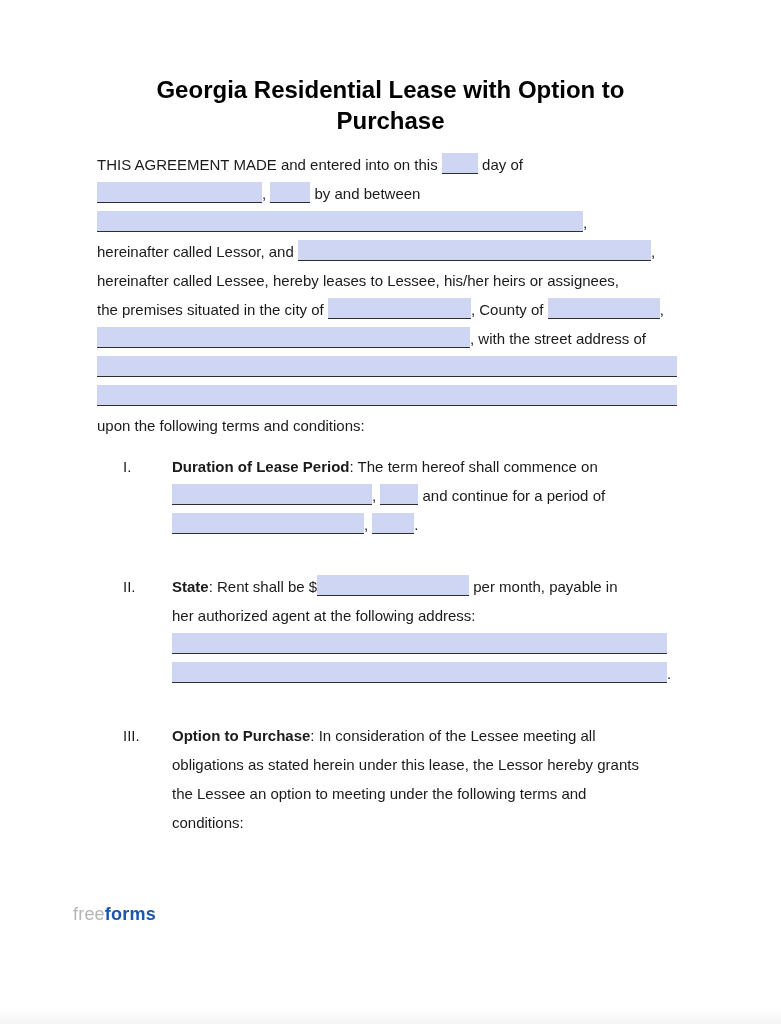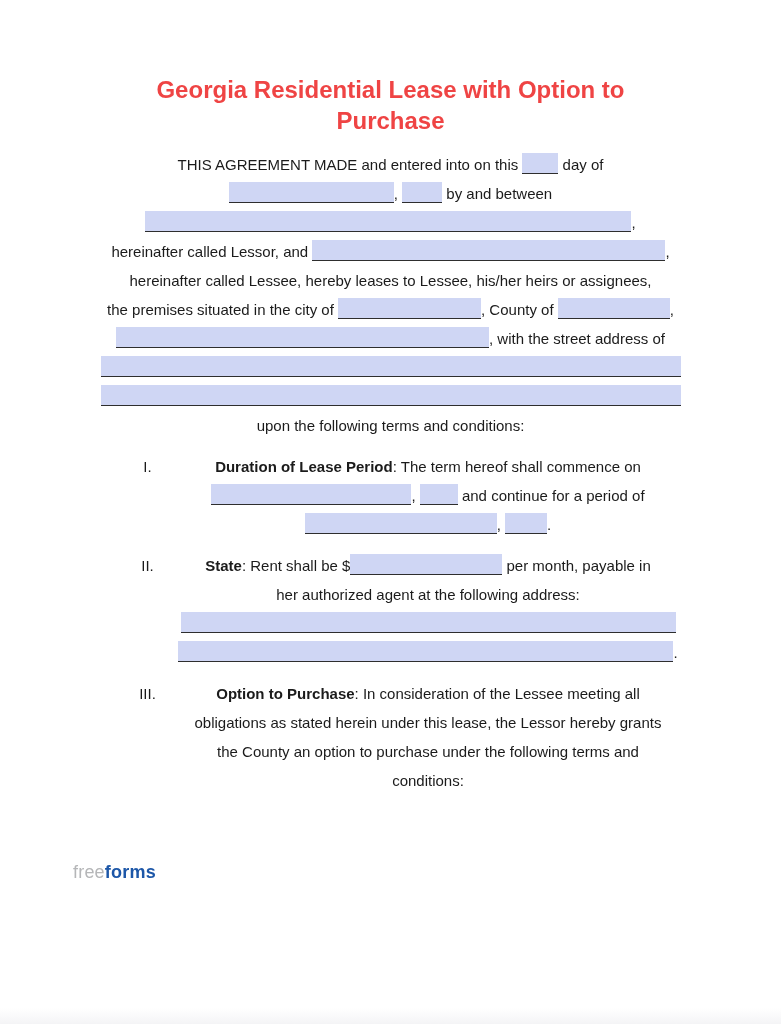--- a/index.html
+++ b/index.html
@@ -3,32 +3,32 @@
 <meta charset="utf-8">
 <style>
   * { margin:0; padding:0; box-sizing:border-box; }
   html,body { background:#ffffff; }
   .page {
     position:relative; width:781px; height:1024px; background:#ffffff;
     font-family:"Liberation Sans", sans-serif; color:#1b1b1b; overflow:hidden;
   }
   .doc-title {
     font-size:24px; line-height:31px; font-weight:bold; text-align:center;
-    max-width:560px; margin:74px auto 0; color:#ef4444;
+    max-width:560px; margin:74px auto 0; color:#000000;
   }
-  .content { margin:14px 97px 0 97px; font-size:15px;text-align:center; }
+  .content { margin:14px 97px 0 97px; font-size:15px; }
   .line { height:29px; line-height:29px; white-space:pre; }
   .seg { font-weight:normal; }
   .seg.bold { font-weight:bold; }
   .field {
     display:inline-block; height:21px; vertical-align:-4px;
     background:var(--field-fill,#cfd6f4);
     border-bottom:1.5px solid var(--underline,#2e2e2e);
   }
-  .section { display:flex; margin-top:12px; padding-left:26px; }
+  .section { display:flex; margin-top:33px; padding-left:26px; }
   .section.first { margin-top:12px; }
   .sec-num { width:49px; font-size:15px; line-height:29px; }
   .sec-body { flex:1; }
   .footer { margin:67px 0 0 73px; font-size:18px; letter-spacing:0.2px; }
   .brand-free { color:var(--brand-gray,#b5b6b8); font-weight:normal; }
   .brand-forms { color:var(--brand-blue,#1d57a8); font-weight:bold; }
   .page-bottom-edge {
     position:absolute; left:0; right:0; bottom:0; height:16px;
     background:linear-gradient(180deg,#ffffff 0%,#f4f4f6 100%);
   }
@@ -73,21 +73,21 @@
           <div class="line"><span class="field" style="width: 495px;"></span></div>
           <div class="line"><span class="field" style="width: 495px;"></span><span class="seg">.</span></div>
         </div>
     </section>
 
     <section class="section">
       <div class="sec-num">III.</div>
       <div class="sec-body">
           <div class="line"><span class="seg bold">Option to Purchase</span><span class="seg">: In consideration of the Lessee meeting all</span></div>
           <div class="line"><span class="seg">obligations as stated herein under this lease, the Lessor hereby grants</span></div>
-          <div class="line"><span class="seg">the County an option to purchase under the following terms and</span></div>
+          <div class="line"><span class="seg">the Lessee an option to meeting under the following terms and</span></div>
           <div class="line"><span class="seg">conditions:</span></div>
         </div>
     </section>
 
   </div>
 
   <div class="footer"><span class="brand-free">free</span><span class="brand-forms">forms</span></div>
 
   <div class="page-bottom-edge"></div>
 

